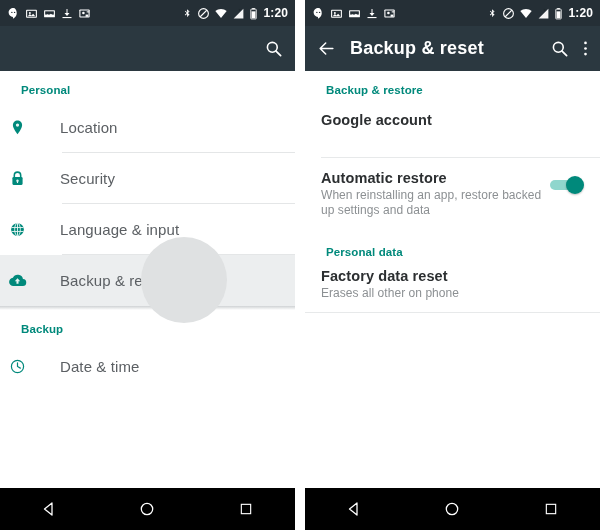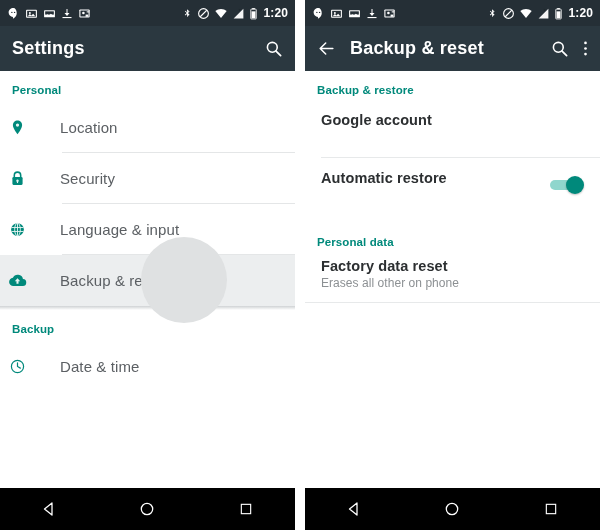--- a/index.html
+++ b/index.html
@@ -74,21 +74,21 @@
     flex: 1 1 auto;
     background: #ffffff;
     overflow: hidden;
     position: relative;
   }
 
   .section-header {
     color: #00897b;
     font-size: 11.5px;
     font-weight: bold;
-    padding: 13px 0 6px 12px;
+    padding: 13px 0 6px 21px;
     letter-spacing: 0.1px;
   }
 
   
   .row {
     display: flex;
     align-items: center;
     height: 51px;
     position: relative;
     padding-left: 4px;
@@ -249,21 +249,20 @@
         <svg class="sb-icon" width="9" height="13" viewBox="0 0 14 24">
             <rect x="4.5" y="2" width="5" height="2" fill="#fff"></rect>
             <rect x="2" y="4" width="10" height="18" rx="1" fill="none" stroke="#fff" stroke-width="1.6"></rect>
             <rect x="3.4" y="8" width="7.2" height="12.6" fill="#fff"></rect>
           </svg>
         <span class="sb-time">1:20</span>
       </div>
     </div>
 
     <div class="appbar">
-      <span class="appbar-title">Settings</span>
       <span class="spacer"></span>
       <span class="act">
         <svg width="19" height="19" viewBox="0 0 24 24">
             <circle cx="10.5" cy="10.5" r="6.2" fill="none" stroke="#fff" stroke-width="2"></circle>
             <path d="M15.2 15.2L21 21" stroke="#fff" stroke-width="2.2" stroke-linecap="round"></path>
           </svg>
       </span>
     </div>
 
     <div class="content">
@@ -441,20 +440,21 @@
         <span class="ptext">
           <span class="ptitle" style="display:block">Google account</span>
           <span class="psub" style="display:block"></span>
         </span>
         <span class="pdivider"></span>
       </div>
 
       <div class="prow tall" style="padding-top:12px">
         <span class="ptext">
           <span class="ptitle" style="display:block">Automatic restore</span>
+          <span class="psub" style="display:block">When reinstalling an app, restore backed up settings and data</span>
         </span>
         <span class="switch">
           <span class="track"></span>
           <span class="thumb"></span>
         </span>
       </div>
 
       <div class="section-header" style="padding-top:16px">Personal data</div>
 
       <div class="prow" style="padding-top:4px">

